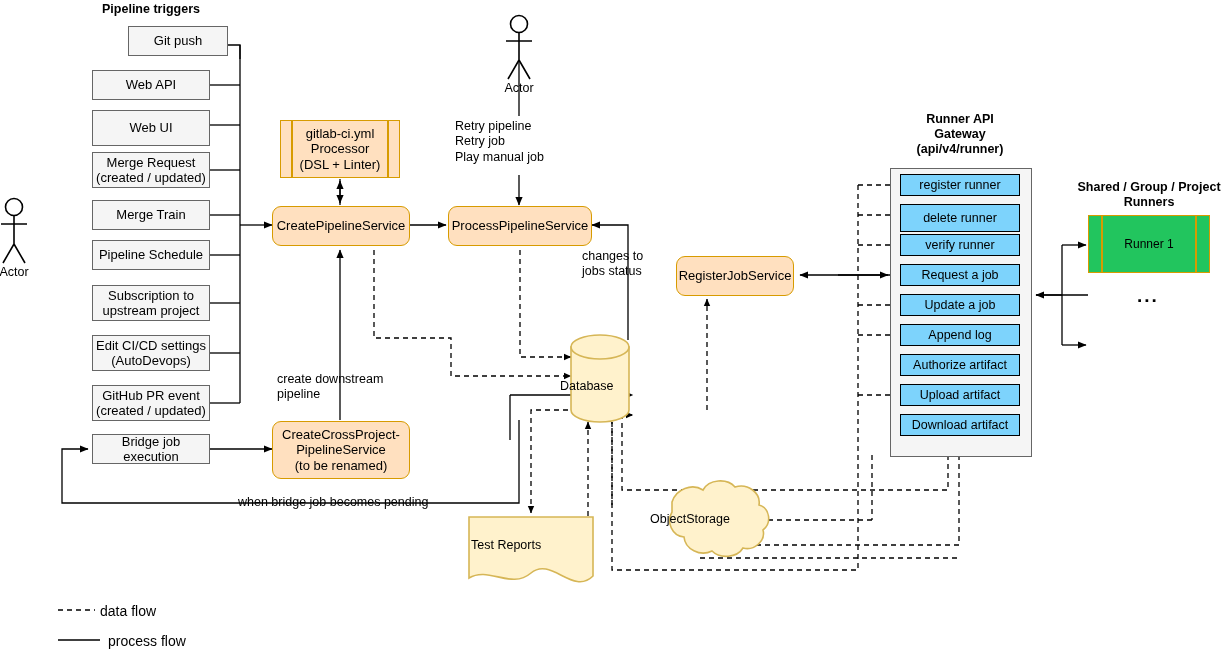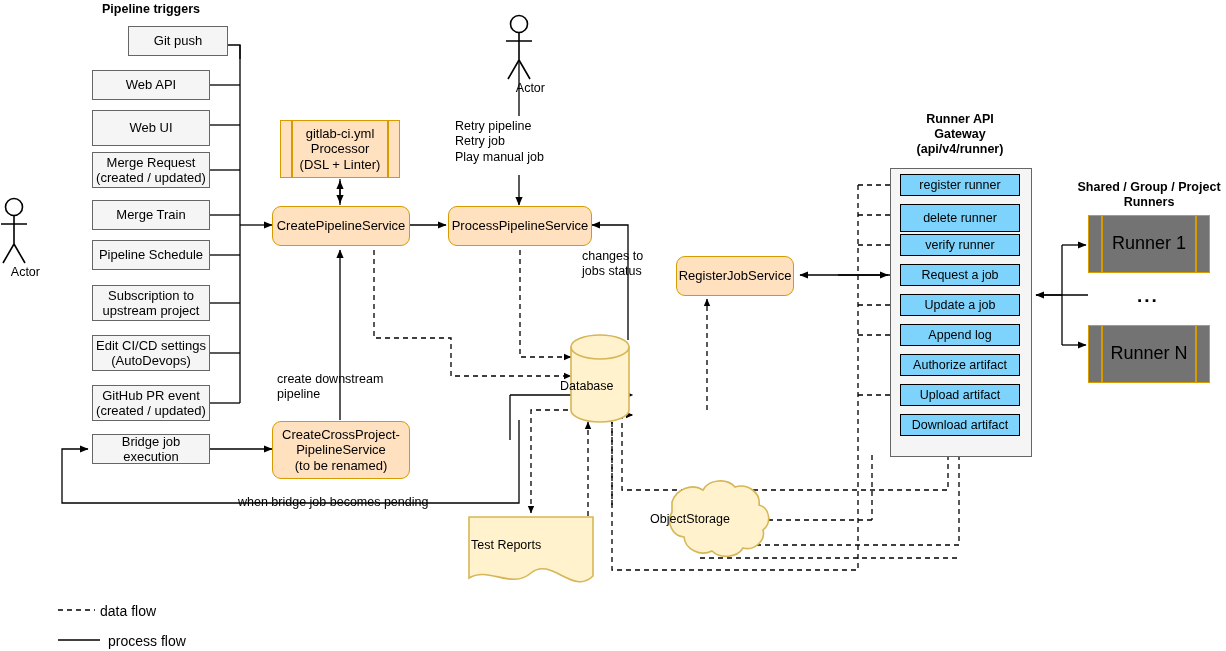--- a/index.html
+++ b/index.html
@@ -7,27 +7,27 @@
        font-family:"Liberation Sans","DejaVu Sans",sans-serif;
        color:#000;overflow:hidden;}
   #stage{position:absolute;left:0;top:0;width:1226px;height:651px;}
   svg.layer{position:absolute;left:0;top:0;width:1226px;height:651px;pointer-events:none;}
   .node{position:absolute;box-sizing:border-box;display:flex;align-items:center;
         justify-content:center;text-align:center;line-height:1.18;}
   .trigger{background:#f5f5f5;border:1px solid #666666;font-size:13px;}
   .svc{background:#ffe0bf;border:1.6px solid #d79b00;border-radius:9px;font-size:13px;}
   .modulebox{background:#ffe0bf;border:1.6px solid #d79b00;font-size:13px;}
   .modulebox .mbar{position:absolute;top:0;bottom:0;width:1.6px;background:#d79b00;}
-  .runner{background:#737373;border:1.6px solid #d79b00;font-size:18px;text-align:right;}
+  .runner{background:#22c55e;border:1.6px solid #d79b00;font-size:12px;text-align:right;}
   .runner .rbar{position:absolute;top:0;bottom:0;width:1.6px;background:#d79b00;}
   .api-item{background:#7dd3fc;border:1px solid #000;font-size:12.5px;}
   .gateway{position:absolute;background:#f5f5f5;border:1.6px solid #666;}
   .hdr{position:absolute;font-size:12.5px;font-weight:bold;text-align:center;line-height:1.2;}
   .lbl{position:absolute;font-size:12.5px;line-height:1.22;white-space:pre-line;}
-  .actorlbl{position:absolute;font-size:12.5px;text-align:right;}
+  .actorlbl{position:absolute;font-size:12.5px;text-align:center;}
   .ellipsis{position:absolute;font-size:19px;font-weight:bold;letter-spacing:2px;}
   .legtxt{position:absolute;font-size:14px;}
 </style>
 </head>
 <body>
 
 <div id="stage">
 
   <svg class="layer" viewBox="0 0 1226 651">
     <defs>
@@ -268,22 +268,17 @@
 Runners</div>
 
   <div class="node runner" style="left:1088px;top:215px;width:122px;height:58px;position:absolute;">
     <span class="rbar" style="left:12px;"></span>
     <span class="rbar" style="right:12px;"></span>
     <span style="position:relative;">Runner 1</span>
   </div>
 
   <div class="ellipsis" style="left:1137px;top:285px;">...</div>
 
-  <div class="node runner" style="left:1088px;top:325px;width:122px;height:58px;position:absolute;">
-    <span class="rbar" style="left:12px;"></span>
-    <span class="rbar" style="right:12px;"></span>
-    <span style="position:relative;">Runner N</span>
-  </div>
 
   <div class="legtxt" style="left:100px;top:603px;">data flow</div>
   <div class="legtxt" style="left:108px;top:633px;">process flow</div>
 
 </div>
 
 </body></html>

